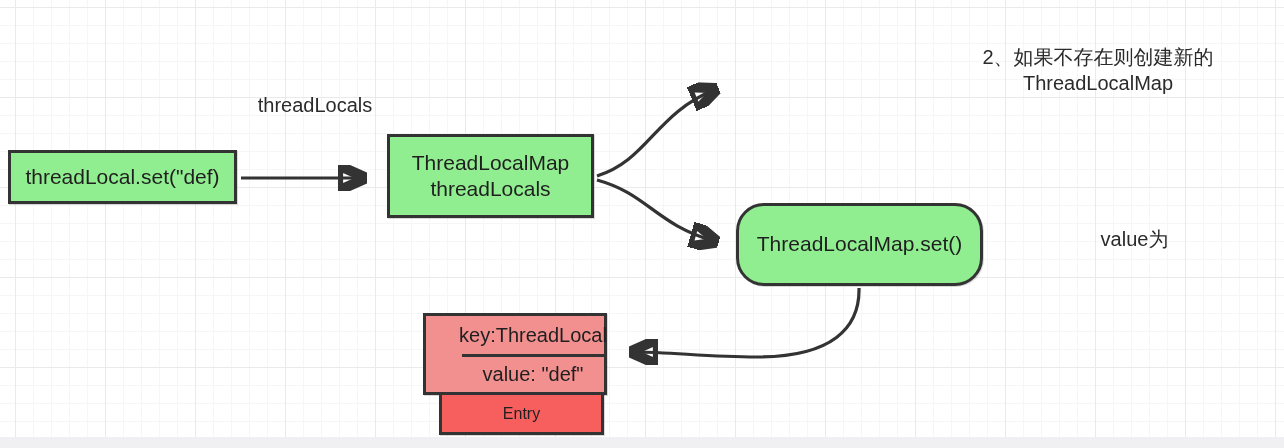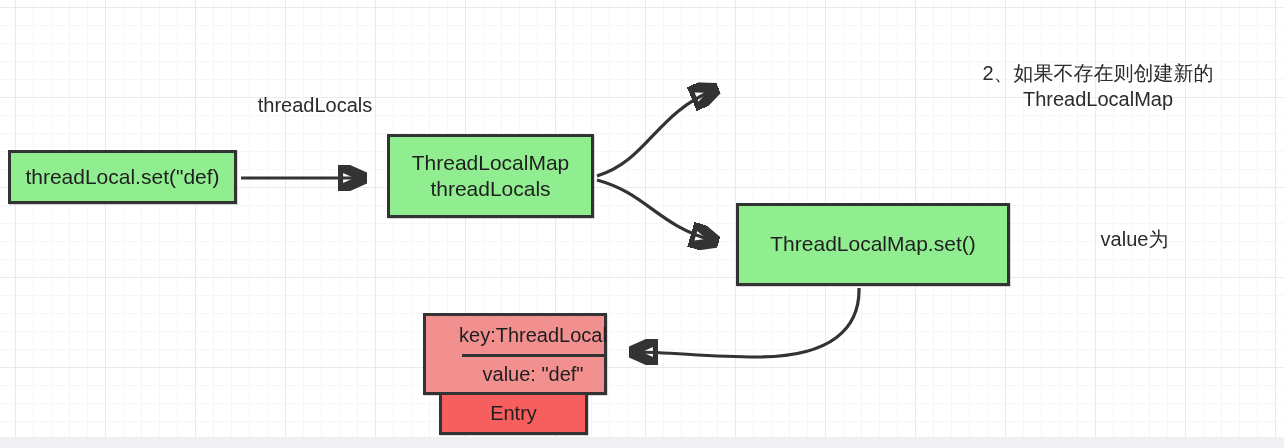--- a/index.html
+++ b/index.html
@@ -54,21 +54,21 @@
     border: 3px solid var(--stroke-dark);
     font-size: 21px;
     line-height: 1.25;
     color: var(--text-dark);
     text-align: center;
     box-shadow: 1px 1px 0 rgba(0,0,0,0.15);
   }
   .node-threadlocal-set   { left: 8px;   top: 150px; width: 229px; height: 54px; }
   .node-threadlocals-map  { left: 387px; top: 134px; width: 207px; height: 84px; }
   .node-ctor              { left: 736px; top: 40px;  width: 204px; height: 84px; }
-  .node-map-set           { left: 736px; top: 203px; width: 274px; height: 83px; }
+  .node-map-set           { left: 736px; top: 203px; width: 247px; height: 83px; border-radius: 28px; }
 
   .entry-stack {
     position: absolute;
     left: 423px; top: 313px;
     width: 184px;
     z-index: 2;
     border: 3px solid var(--stroke-dark);
     background: var(--box-pink);
     box-shadow: 1px 1px 0 rgba(0,0,0,0.15);
     padding-left: 36px;
@@ -78,42 +78,42 @@
     display: flex;
     align-items: center;
     justify-content: center;
     font-size: 20px;
     color: var(--text-dark);
   }
   .entry-cell + .entry-cell { border-top: 3px solid var(--stroke-dark); }
   .entry-base {
     position: absolute;
     left: 439px; top: 392px;
-    width: 149px; height: 43px;
+    width: 165px; height: 43px;
     z-index: 2;
     background: var(--box-red);
     border: 3px solid var(--stroke-dark);
     display: flex;
     align-items: center;
     justify-content: center;
-    font-size: 20px;
+    font-size: 16px;
     color: var(--text-dark);
     box-shadow: 1px 1px 0 rgba(0,0,0,0.15);
   }
   .annotation {
     position: absolute;
     z-index: 2;
     font-size: 20px;
     line-height: 1.3;
     color: #2b2b2b;
     text-align: center;
     white-space: nowrap;
   }
   .ann-1 { left: 226px; top: 92px;  width: 178px; }
-  .ann-2 { left: 948px; top: 60px;  width: 300px; }
+  .ann-2 { left: 948px; top: 44px;  width: 300px; }
   .ann-3 { left: 985px; top: 226px; width: 299px; }
   .ann-4 { left: 748px; top: 368px; width: 330px; }
 </style>
 </head>
 <body>
 
 <div class="canvas">
 
   <svg class="arrows" width="1284" height="448" viewBox="0 0 1284 448">
     <defs>

